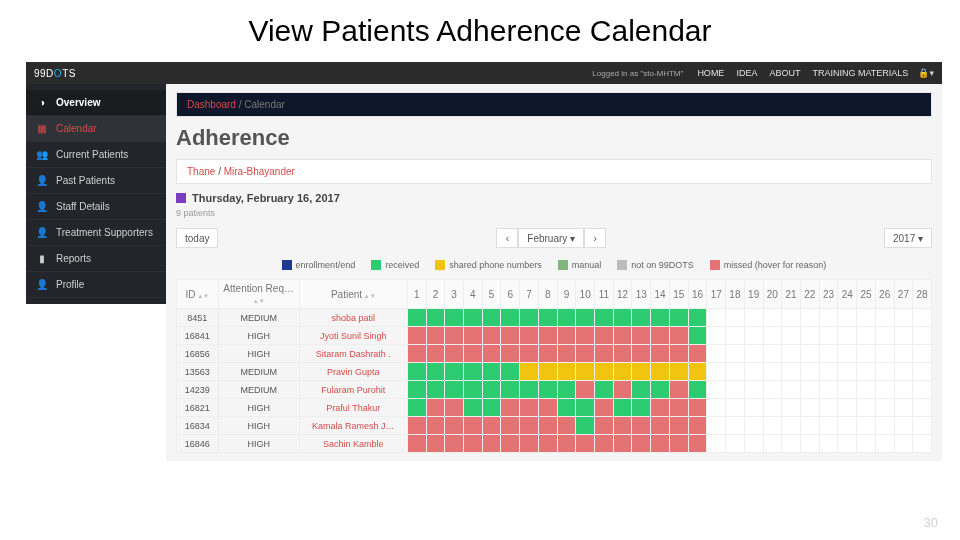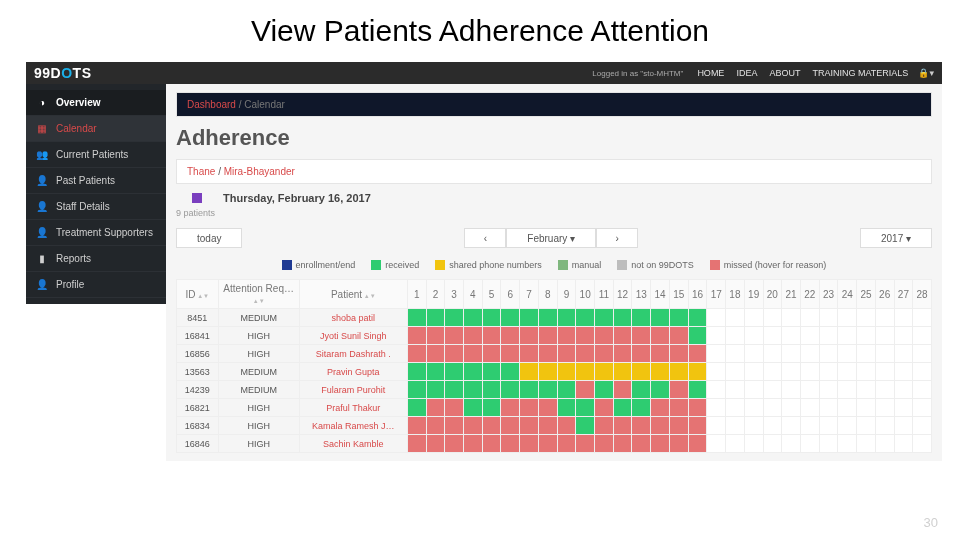--- a/index.html
+++ b/index.html
@@ -1,45 +1,45 @@
 <!DOCTYPE html>
 <html><head>
 <meta charset="utf-8">
 <style>
 *{box-sizing:border-box;margin:0;padding:0;font-family:Arial,Helvetica,sans-serif}
 body{background:#fff}
 .slide{position:relative;width:960px;height:540px;overflow:hidden}
 .slide-title{text-align:center;font-size:30px;font-weight:400;padding:14px 0 10px}
 .app{position:absolute;left:26px;top:62px;width:916px;background:#fff;font-size:10px;color:#555}
 .topbar{height:22px;background:#2b2b2b;color:#ccc;display:flex;align-items:center;padding:0 8px}
-.brand{color:#fff;font-weight:bold;font-size:14px;letter-spacing:.5px}
+.brand{color:#fff;font-weight:normal;font-size:10px;letter-spacing:.5px}
 .brand .d{color:#1bb0e8}
 .topbar .sp{flex:1}
 .topbar .logged{font-size:8px;color:#aaa;margin-right:14px}
 .nav{display:flex;gap:12px;font-size:9px;color:#e2e2e2}
 .nav span{cursor:pointer}
 .lock{margin-left:10px;font-size:9px;color:#ccc}
 .layout{display:flex;align-items:flex-start}
 .sidebar{width:140px;background:#22262a;color:#cfcfcf;padding:6px 0;font-size:10px}
 .sidebar .item{display:flex;align-items:center;gap:8px;padding:7px 10px;cursor:pointer;border-bottom:1px solid #2c3035}
 .sidebar .item.active{background:#1a1d20;color:#fff;font-weight:bold}
 .sidebar .item.sel{background:#2f3338;color:#d84a4a}
 .ic{width:12px;display:inline-block;text-align:center;font-size:10px}
 .main{flex:1;background:#f5f5f5;padding:8px 10px}
 .crumb{background:#0f172a;border:1px solid #e5e5e5;padding:6px 10px;font-size:10px;color:#777;margin-bottom:8px}
 .crumb a{color:#d84a4a;text-decoration:none}
 h2.section{font-size:22px;font-weight:700;color:#555;margin:4px 0 8px}
 .box{background:#fff;border:1px solid #e5e5e5;padding:6px 10px;margin-bottom:8px}
 .loc a{color:#d84a4a;text-decoration:none;font-size:10px}
-.daterow{display:flex;align-items:center;gap:21px;margin:4px 16px}
+.daterow{display:flex;align-items:center;gap:6px;margin:4px 0}
 .dot{width:10px;height:10px;background:#7a3fbf}
 .datetxt{font-weight:bold;color:#444;font-size:11px}
 .count{color:#9a9a9a;font-size:9px;margin-bottom:10px}
 .controls{display:flex;align-items:center;margin:6px 0}
-.btn{border:1px solid #ddd;background:#fff;padding:3px 20px;font-size:10px;height:20px;display:inline-flex;align-items:center;cursor:pointer}
+.btn{border:1px solid #ddd;background:#fff;padding:3px 8px;font-size:10px;height:20px;display:inline-flex;align-items:center;cursor:pointer}
 .btn-group{display:flex}
 .btn-group .btn{border-radius:0}
 .controls .sp{flex:1}
 .arrow{width:22px;justify-content:center}
 .legend{display:flex;gap:16px;justify-content:center;padding:6px;font-size:9px;color:#666;margin-bottom:3px}
 .legend span{display:flex;align-items:center;gap:4px}
 .sw{width:10px;height:10px;display:inline-block}
 .c-enroll{background:#1f3a93}
 .c-received{background:#2ecc71}
 .c-shared{background:#f1c40f}
@@ -55,21 +55,21 @@
 td.patient{color:#d84a4a}
 td.att{color:#555}
 .g{background:#2ecc71}.r{background:#e57373}.y{background:#f1c40f}.w{background:#fff}
 .today-col{color:#6a3fbf;font-weight:bold}
 .pagenum{position:absolute;right:22px;bottom:10px;color:#d0d0d0;font-size:13px}
 </style>
 </head>
 <body>
 
 <div class="slide">
-  <div class="slide-title">View Patients Adherence Attention</div>
+  <div class="slide-title">View Patients Adherence Calendar</div>
 
   <div class="app">
     <div class="topbar">
       <span class="brand">99D<span class="d">O</span>TS</span>
       <span class="sp"></span>
       <span class="logged">Logged in as "sto-MHTM"</span>
       <div class="nav">
         <span>HOME</span>
         <span>IDEA</span>
         <span>ABOUT</span>

